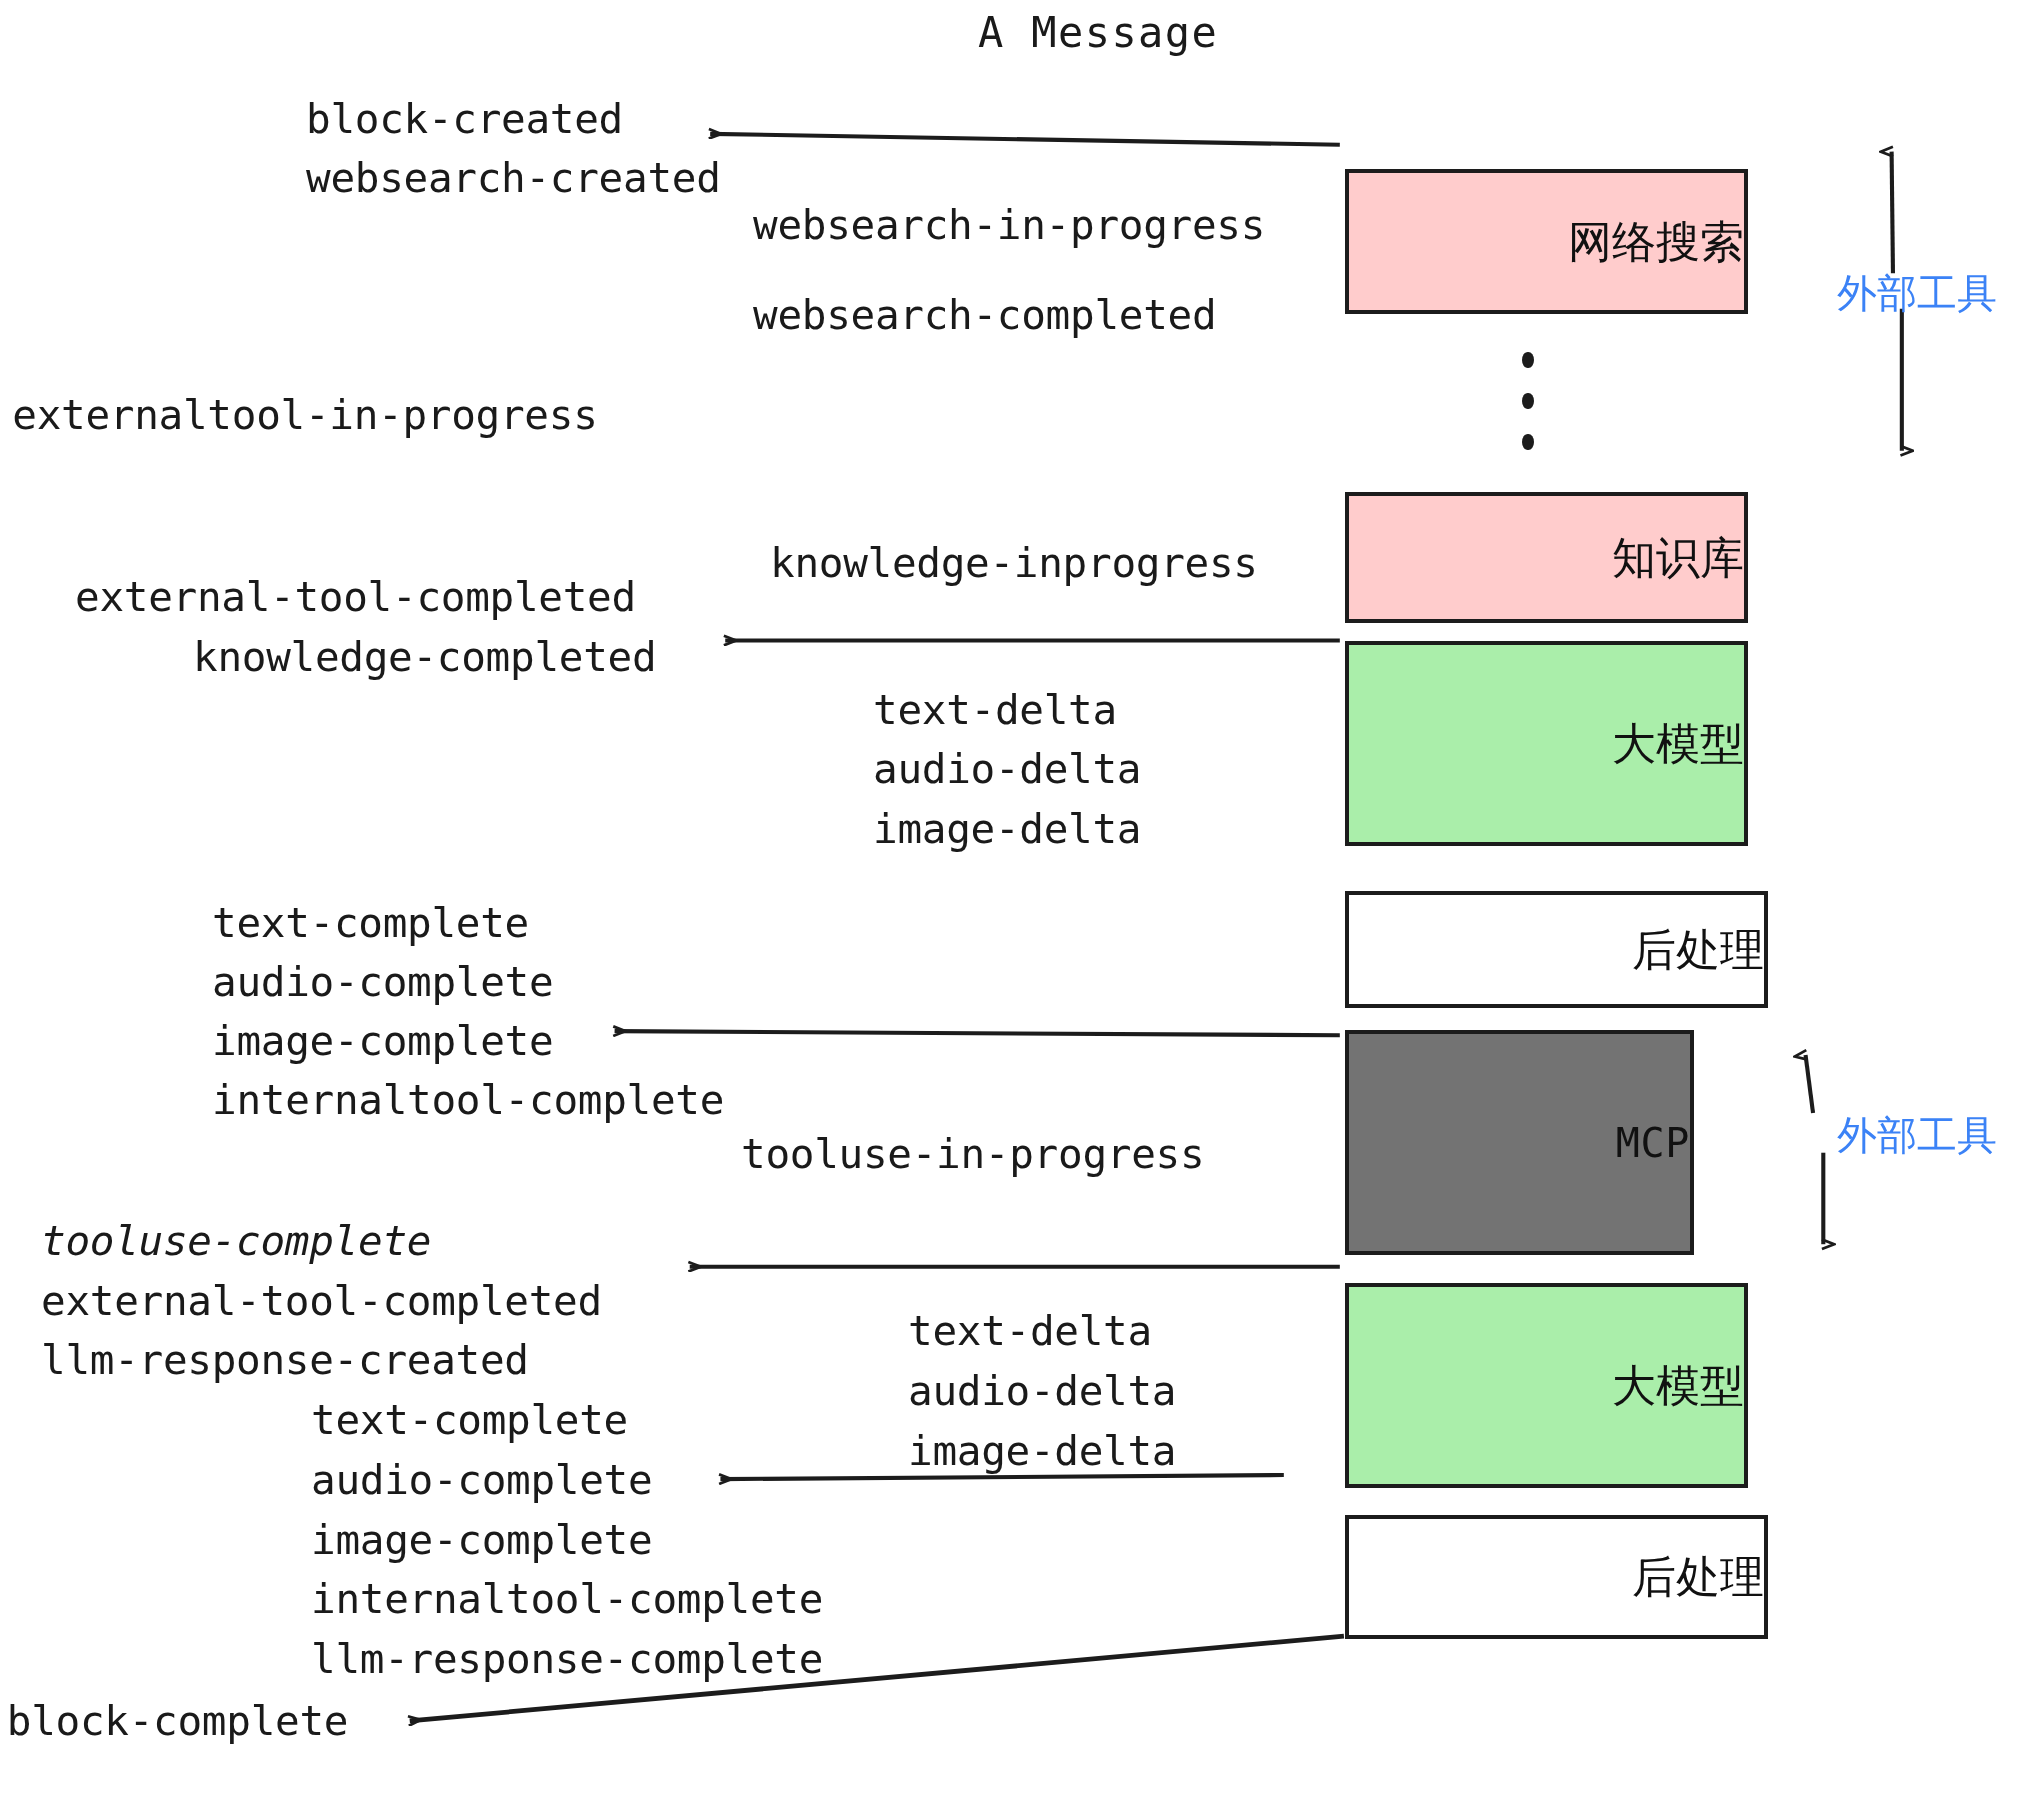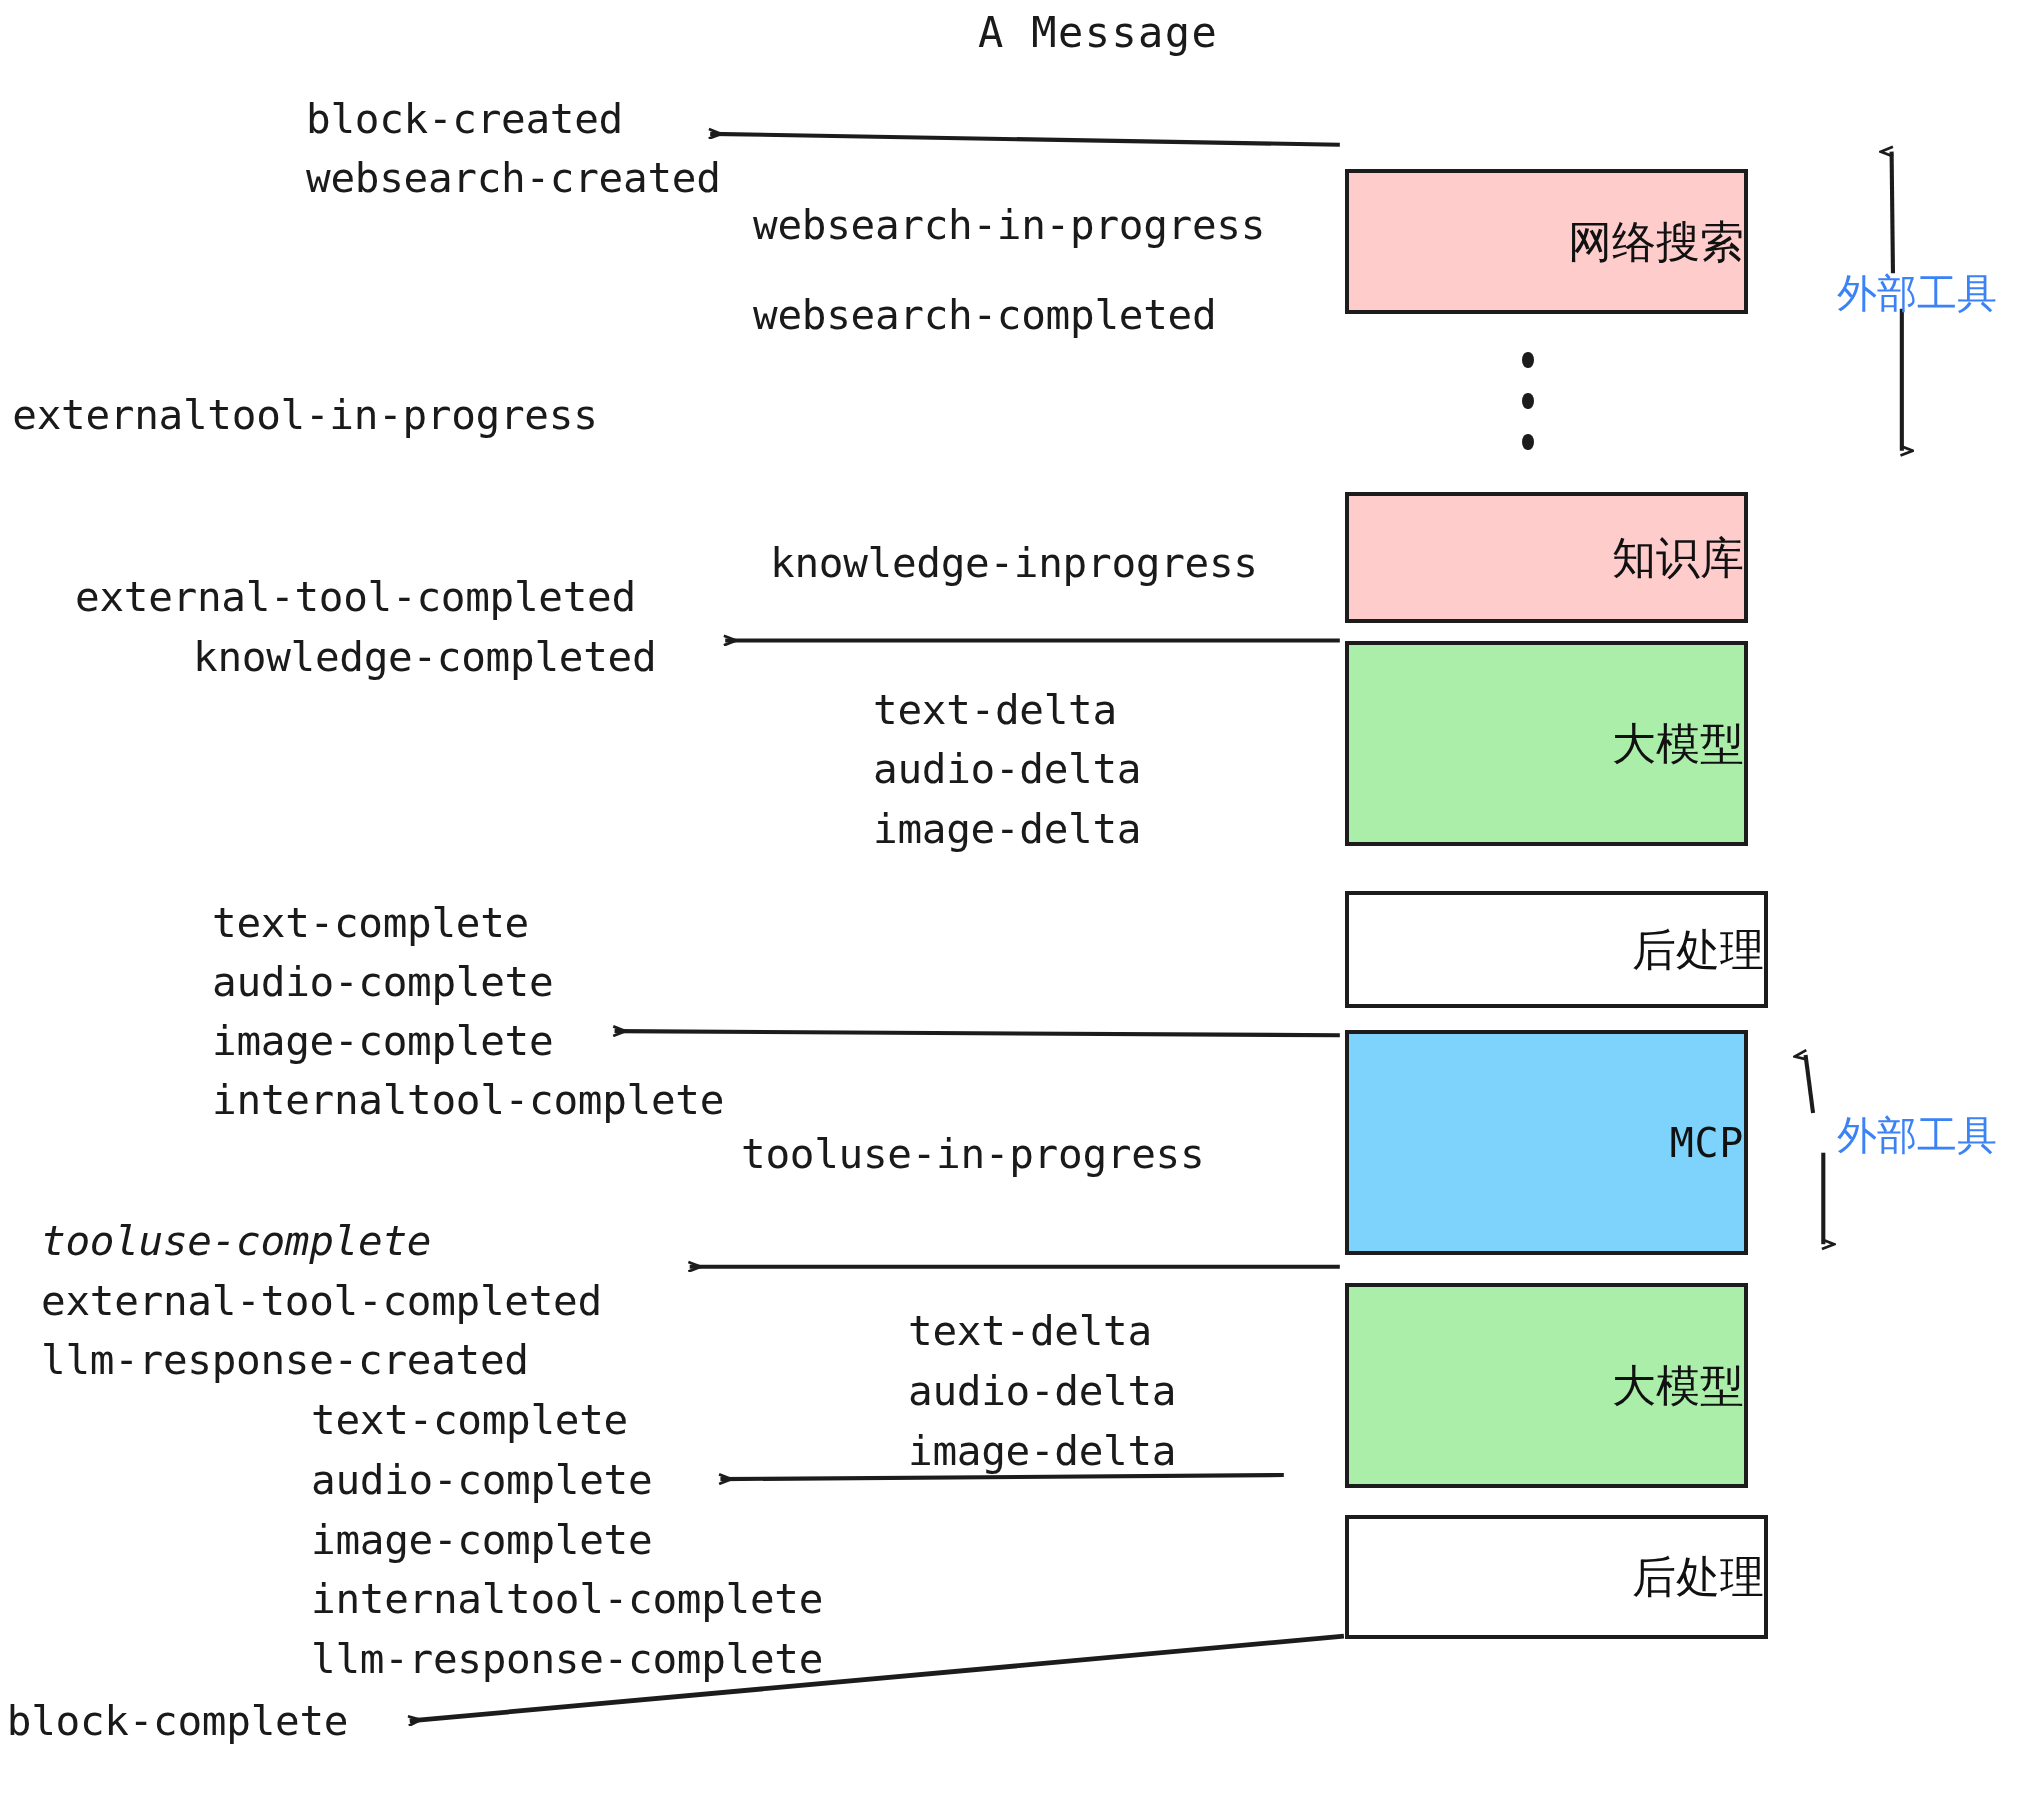--- a/index.html
+++ b/index.html
@@ -126,21 +126,21 @@
   </div>
 
   <div class="box" style="left:1345px;top:641px;width:403px;height:205px;background:#AAEEAA;">
     <span class="bl">大模型</span>
   </div>
 
   <div class="box" style="left:1345px;top:891px;width:423px;height:117px;background:#FFFFFF;border-width:4.1px;">
     <span class="bl">后处理</span>
   </div>
 
-  <div class="box mcp" style="left:1345px;top:1030px;width:403px;height:225px;background:#7dd3fc;padding-left:41px;">
+  <div class="box mcp" style="left:1345px;top:1030px;width:349px;height:225px;background:#737373;padding-left:41px;">
     <span class="bl">MCP</span>
   </div>
 
   <div class="box" style="left:1345px;top:1283px;width:403px;height:205px;background:#AAEEAA;">
     <span class="bl">大模型</span>
   </div>
 
   <div class="box" style="left:1345px;top:1515px;width:423px;height:124px;background:#FFFFFF;border-width:4.1px;">
     <span class="bl">后处理</span>
   </div>

